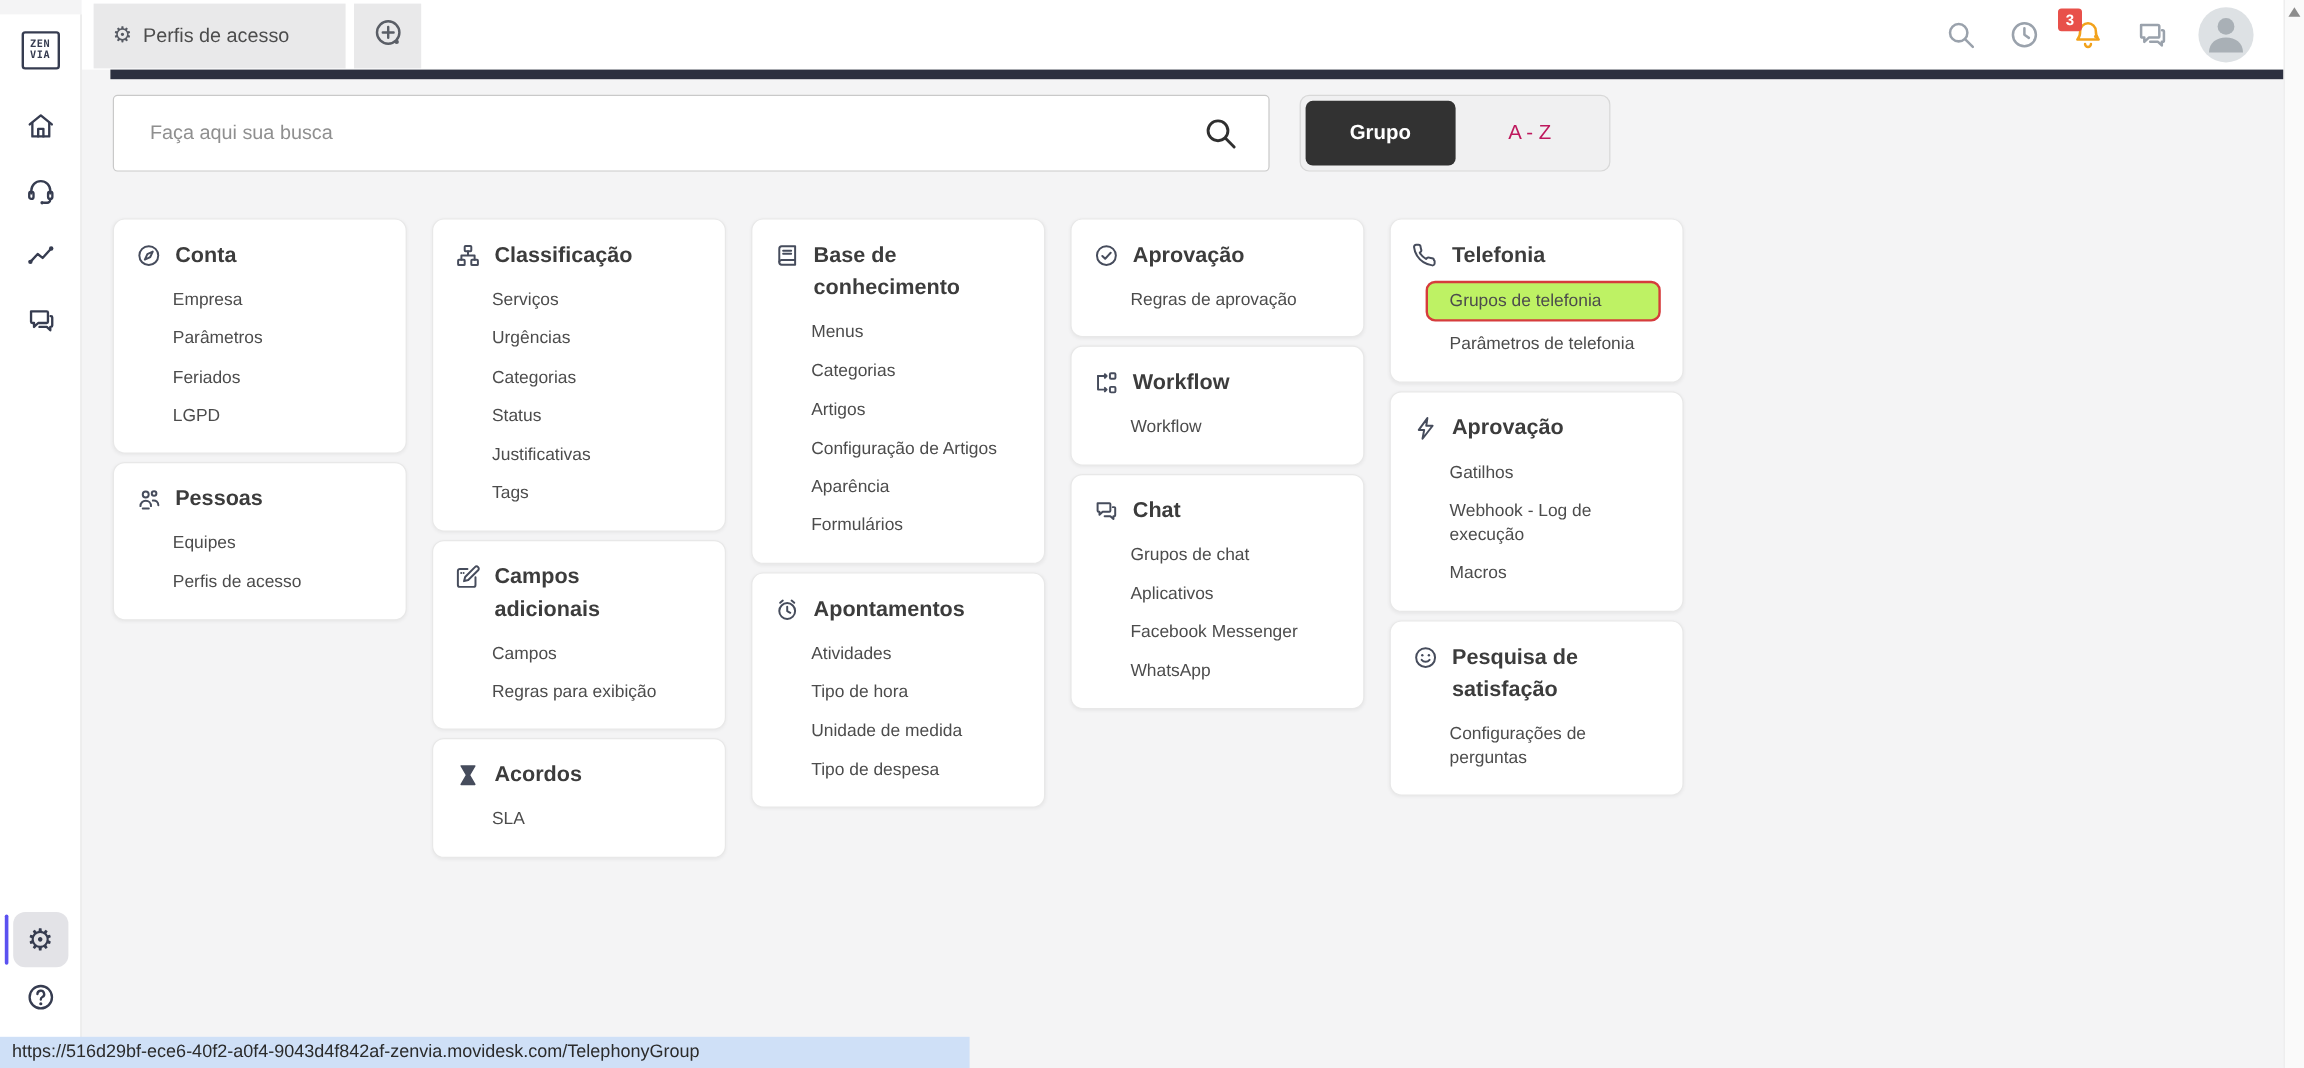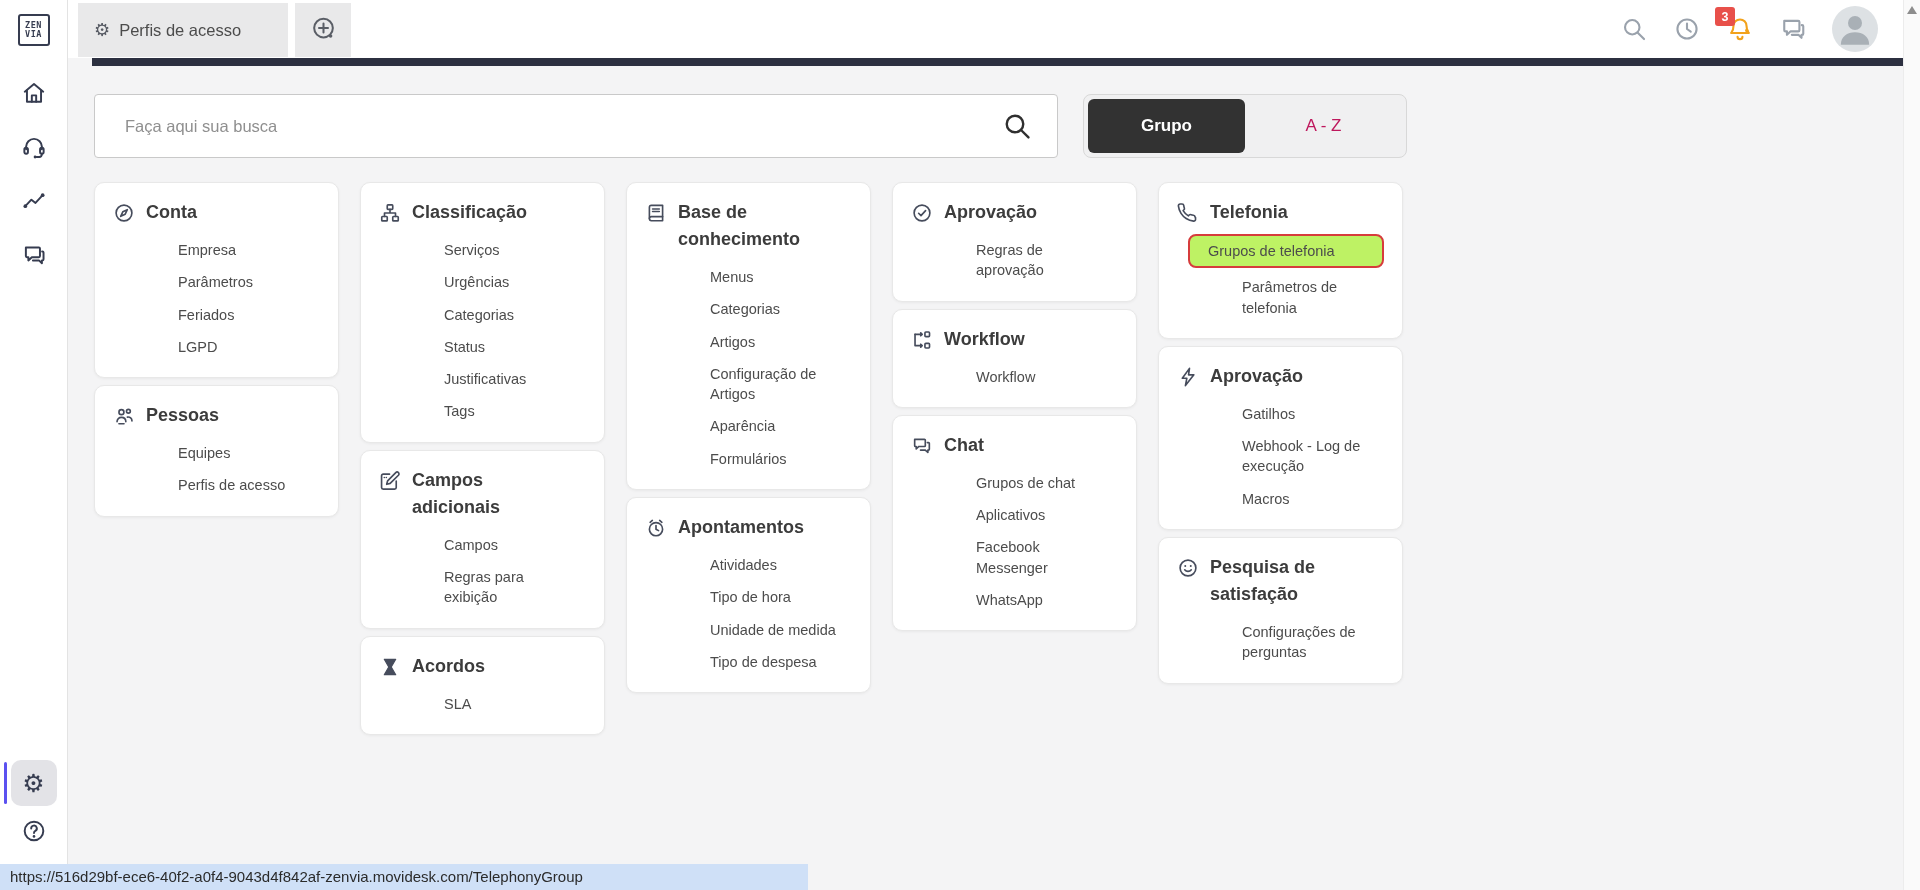--- a/index.html
+++ b/index.html
@@ -5,21 +5,21 @@
   * { margin:0; padding:0; box-sizing:border-box; }
   html,body { width:1920px; height:890px; overflow:hidden; }
   body {
     font-family:"Liberation Sans", sans-serif;
     background:#f4f4f5;
     position:relative;
     color:#3f3f3f;
   }
   
   .sidebar {
-    position:absolute; left:0; top:0; bottom:0; width:68px;
+    position:absolute; left:0; top:12px; bottom:0; width:68px;
     background:#ffffff; border-right:1px solid #e3e3e3; z-index:5;
   }
   .logo-box {
     width:32px; height:32px; margin:14px auto 0 auto;
     border:2.5px solid #363c50; border-radius:3px;
     display:flex; flex-direction:column; align-items:center; justify-content:center;
     color:#363c50; font-weight:bold; font-size:8.5px; line-height:9px; letter-spacing:.5px;
     font-family:"DejaVu Sans Mono", monospace;
   }
   .side-nav { position:absolute; top:72px; left:0; right:0; display:flex; flex-direction:column; align-items:center; gap:8px; }
@@ -76,34 +76,34 @@
     position:absolute; right:0; top:0; bottom:0; width:17px;
     background:#fafafa; border-left:1px solid #ececec; z-index:6; cursor:pointer;
   }
   .scroll-up-arrow {
     position:absolute; top:6px; left:3px;
     width:0; height:0; border-left:5.5px solid transparent; border-right:5.5px solid transparent;
     border-bottom:8px solid #8d8d8d;
   }
   
   .main { position:absolute; left:68px; top:66px; right:17px; bottom:0; background:#f4f4f5; }
-  .controls-row { position:absolute; left:26px; top:28px; display:flex; }
+  .controls-row { position:absolute; left:26px; top:13px; display:flex; }
   .search-bar {
     width:964px; height:64px; background:#fff; border:1px solid #c9c9c9; border-radius:4px;
     display:flex; align-items:center; padding:0 24px 0 30px;
   }
   .search-bar input {
     flex:1; border:none; outline:none; font-size:16.5px; color:#333;
     font-family:"Liberation Sans", sans-serif; background:transparent;
   }
   .search-bar input::placeholder { color:#8f8f8f; }
   .search-btn { width:32px; height:32px; color:#2f2f2f; cursor:pointer; background:none; border:none; }
   .search-btn svg { width:32px; height:32px; }
   .toggle-group {
-    margin-left:25px; width:324px; height:64px; background:#f0f0f1;
+    margin-left:25px; width:259px; height:64px; background:#f0f0f1;
     border:1px solid #d8d8d8; border-radius:8px; display:flex; align-items:center; padding:4px;
   }
   .toggle-opt {
     flex:1; height:54px; display:flex; align-items:center; justify-content:center;
     font-size:17px; color:#be185d; cursor:pointer; border-radius:6px;
   }
   .toggle-opt.selected { background:#323232; color:#ffffff; font-weight:bold; }
   
   .cards-area { position:absolute; left:26px; top:116px; display:flex; gap:21px; align-items:flex-start; }
   .card-col { width:245px; display:flex; flex-direction:column; gap:7px; }
@@ -113,21 +113,21 @@
     padding:16px 16px 14px 18px;
   }
   .card-header { display:flex; gap:11px; }
   .card-icon { width:22px; height:22px; color:#464c5c; flex:none; margin-top:3px; }
   .card-icon svg { width:22px; height:22px; }
   .card-title {
     font-size:18px; font-weight:bold; color:#3c3c3c; line-height:1.5; max-width:152px;
   }
   .card-items { margin-top:8px; padding-left:31px; }
   .card-item {
-    font-size:14.5px; color:#4c4c4c; padding:6px 10px 6px 0; line-height:1.4; cursor:pointer;margin-left:34px;
+    font-size:14.5px; color:#4c4c4c; padding:6px 10px 6px 0; line-height:1.4; cursor:pointer;
   }
   .card-item.highlighted {
     background:#bef264; border:2px solid #d63c3c; border-radius:8px;
     padding:5px 10px 5px 18px; margin-left:-20px; margin-right:2px; margin-bottom:3px;
   }
   
   .statusbar {
     position:absolute; left:0; bottom:0; width:808px; height:26px; background:#cfe0f7;
     font-size:15px; color:#2b2b2b; line-height:26px; padding:0 10px; z-index:10;
     white-space:nowrap; overflow:hidden;

